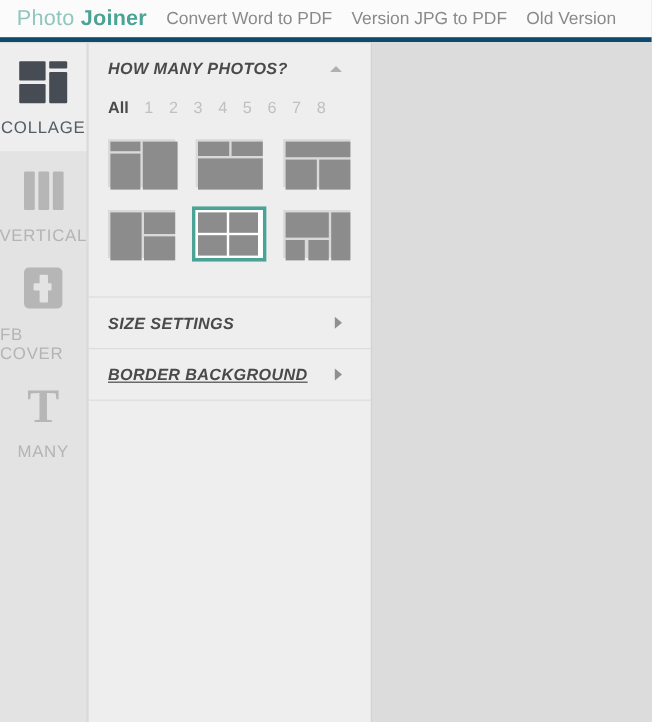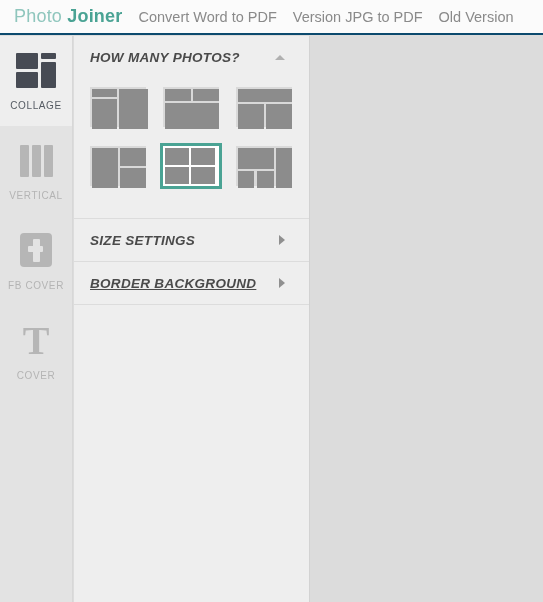--- a/index.html
+++ b/index.html
@@ -14,21 +14,21 @@
     overflow: hidden;
     position: relative;
   }
 
   
   #topnav {
     position: absolute;
     left: 0; top: 0;
     width: 543px; height: 35px;
     background: #fbfbfb;
-    border-bottom: 2px solid #0c4a6e;
+    border-bottom: 4px solid #0c4a6e;
     box-sizing: border-box;
     display: flex;
     align-items: center;
   }
   #logo {
     margin-left: 14px;
     font-size: 18px;
     letter-spacing: .2px;
     white-space: nowrap;
   }
@@ -55,21 +55,21 @@
     width: 72px;
     height: 90px;
     display: flex;
     flex-direction: column;
     align-items: center;
     justify-content: center;
   }
   .rail-item.active { background: #eeeeee; }
   .rail-label {
     margin-top: 9px;
-    font-size: 10px;
+    font-size: 14px;
     letter-spacing: .6px;
     color: #b4b4b4;
   }
   .rail-item.active .rail-label { color: #555b63; }
   .rail-icon {
     width: 40px; height: 40px;
     position: relative;
   }
   .rail-icon i {
     position: absolute;
@@ -244,33 +244,44 @@
       <i class="box"></i>
         <i class="f1"></i>
         <i class="f2"></i>
     </span>
     <span class="rail-label">FB COVER</span>
   </div>
 
 
   <div class="rail-item">
     <span class="rail-icon g-text">T</span>
-    <span class="rail-label">COVER</span>
+    <span class="rail-label">MANY</span>
   </div>
 
 
 </div>
 
 <div id="panel">
 
   <div class="section-head">
     <span class="section-title">HOW MANY PHOTOS?</span>
     <span class="arrow-up"></span>
   </div>
 
+  <div id="counts">
+    <span class="count active">All</span>
+    <span class="count">1</span>
+    <span class="count">2</span>
+    <span class="count">3</span>
+    <span class="count">4</span>
+    <span class="count">5</span>
+    <span class="count">6</span>
+    <span class="count">7</span>
+    <span class="count">8</span>
+  </div>
 
   <div id="templates">
 
     <div class="tpl">
       <div class="tplinner">
         <div class="cell" style="left:2px;  top:2px;  width:25px; height:8px;"></div>
         <div class="cell" style="left:2px;  top:12px; width:25px; height:30px;"></div>
         <div class="cell" style="left:29px; top:2px;  width:29px; height:40px;"></div>
       </div>
     </div>

